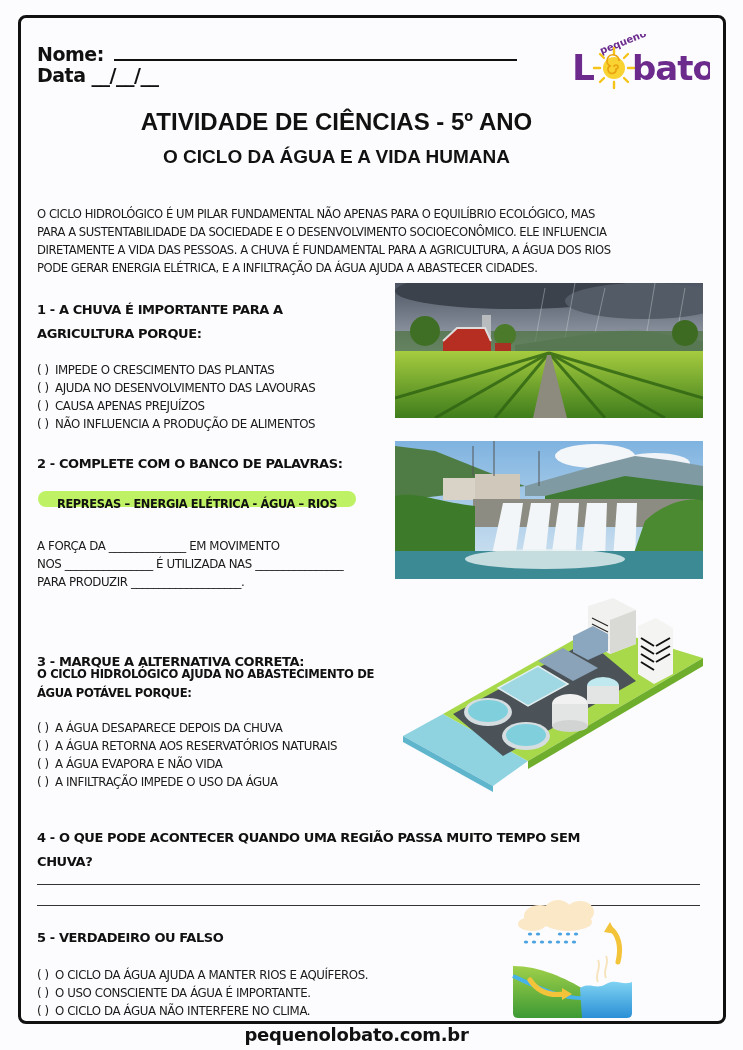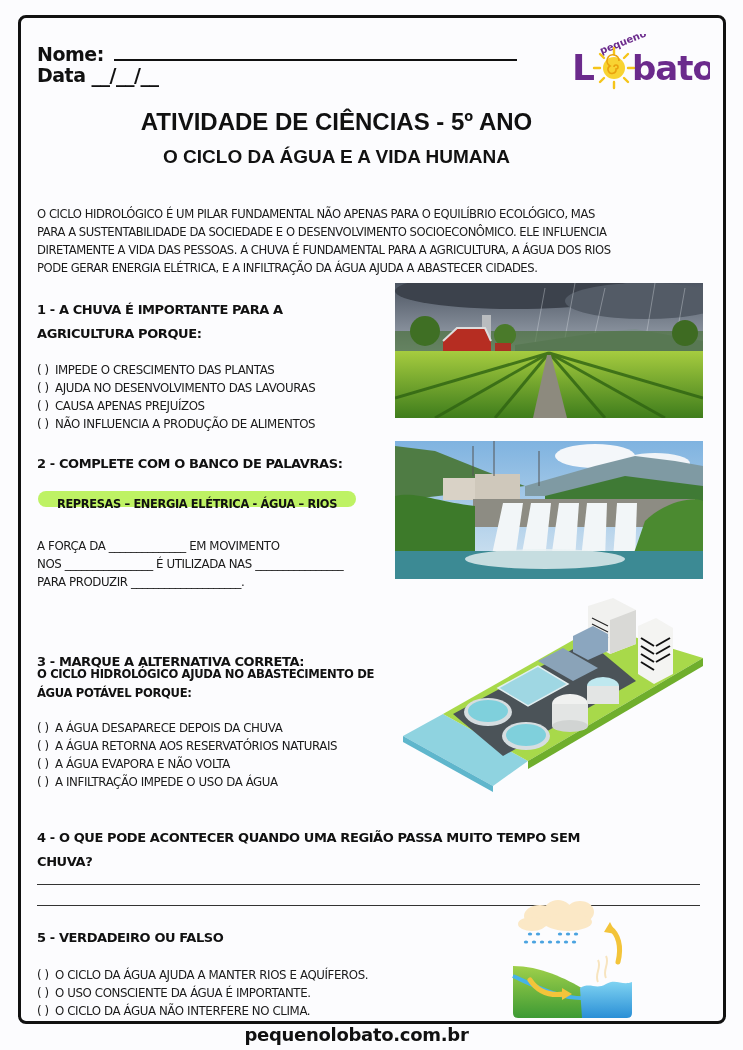--- a/index.html
+++ b/index.html
@@ -199,21 +199,21 @@
 </div>
 
 <div class="abs q-title" style="left:37px; top:602px;margin-top:48px;">3 - MARQUE A ALTERNATIVA CORRETA:</div>
 <div class="abs q-sub" style="left:37px; top:665px;">
   <div>O CICLO HIDROLÓGICO AJUDA NO ABASTECIMENTO DE</div>
   <div>ÁGUA POTÁVEL PORQUE:</div>
 </div>
 <div class="abs opt" style="left:37px; top:719px;">
   <div><span class="paren">(  )</span><span>A ÁGUA DESAPARECE DEPOIS DA CHUVA</span></div>
   <div><span class="paren">(  )</span><span>A ÁGUA RETORNA AOS RESERVATÓRIOS NATURAIS</span></div>
-  <div><span class="paren">(  )</span><span>A ÁGUA EVAPORA E NÃO VOLTA</span></div>
+  <div><span class="paren">(  )</span><span>A ÁGUA EVAPORA E NÃO VIDA</span></div>
   <div><span class="paren">(  )</span><span>A INFILTRAÇÃO IMPEDE O USO DA ÁGUA</span></div>
 </div>
 
 <div class="pic" style="left:398px; top:596px; width:306px; height:196px;">
   <svg width="306" height="196" viewBox="0 0 306 196">
 
     <path d="M5,140 L45,118 L130,165 L95,190 Z" fill="#8fd3e0"></path>
     <path d="M5,140 L95,190 L95,196 L5,146 Z" fill="#5fb6cc"></path>
 
     <path d="M45,118 L200,30 L305,62 L130,165 Z" fill="#a8d94a"></path>

